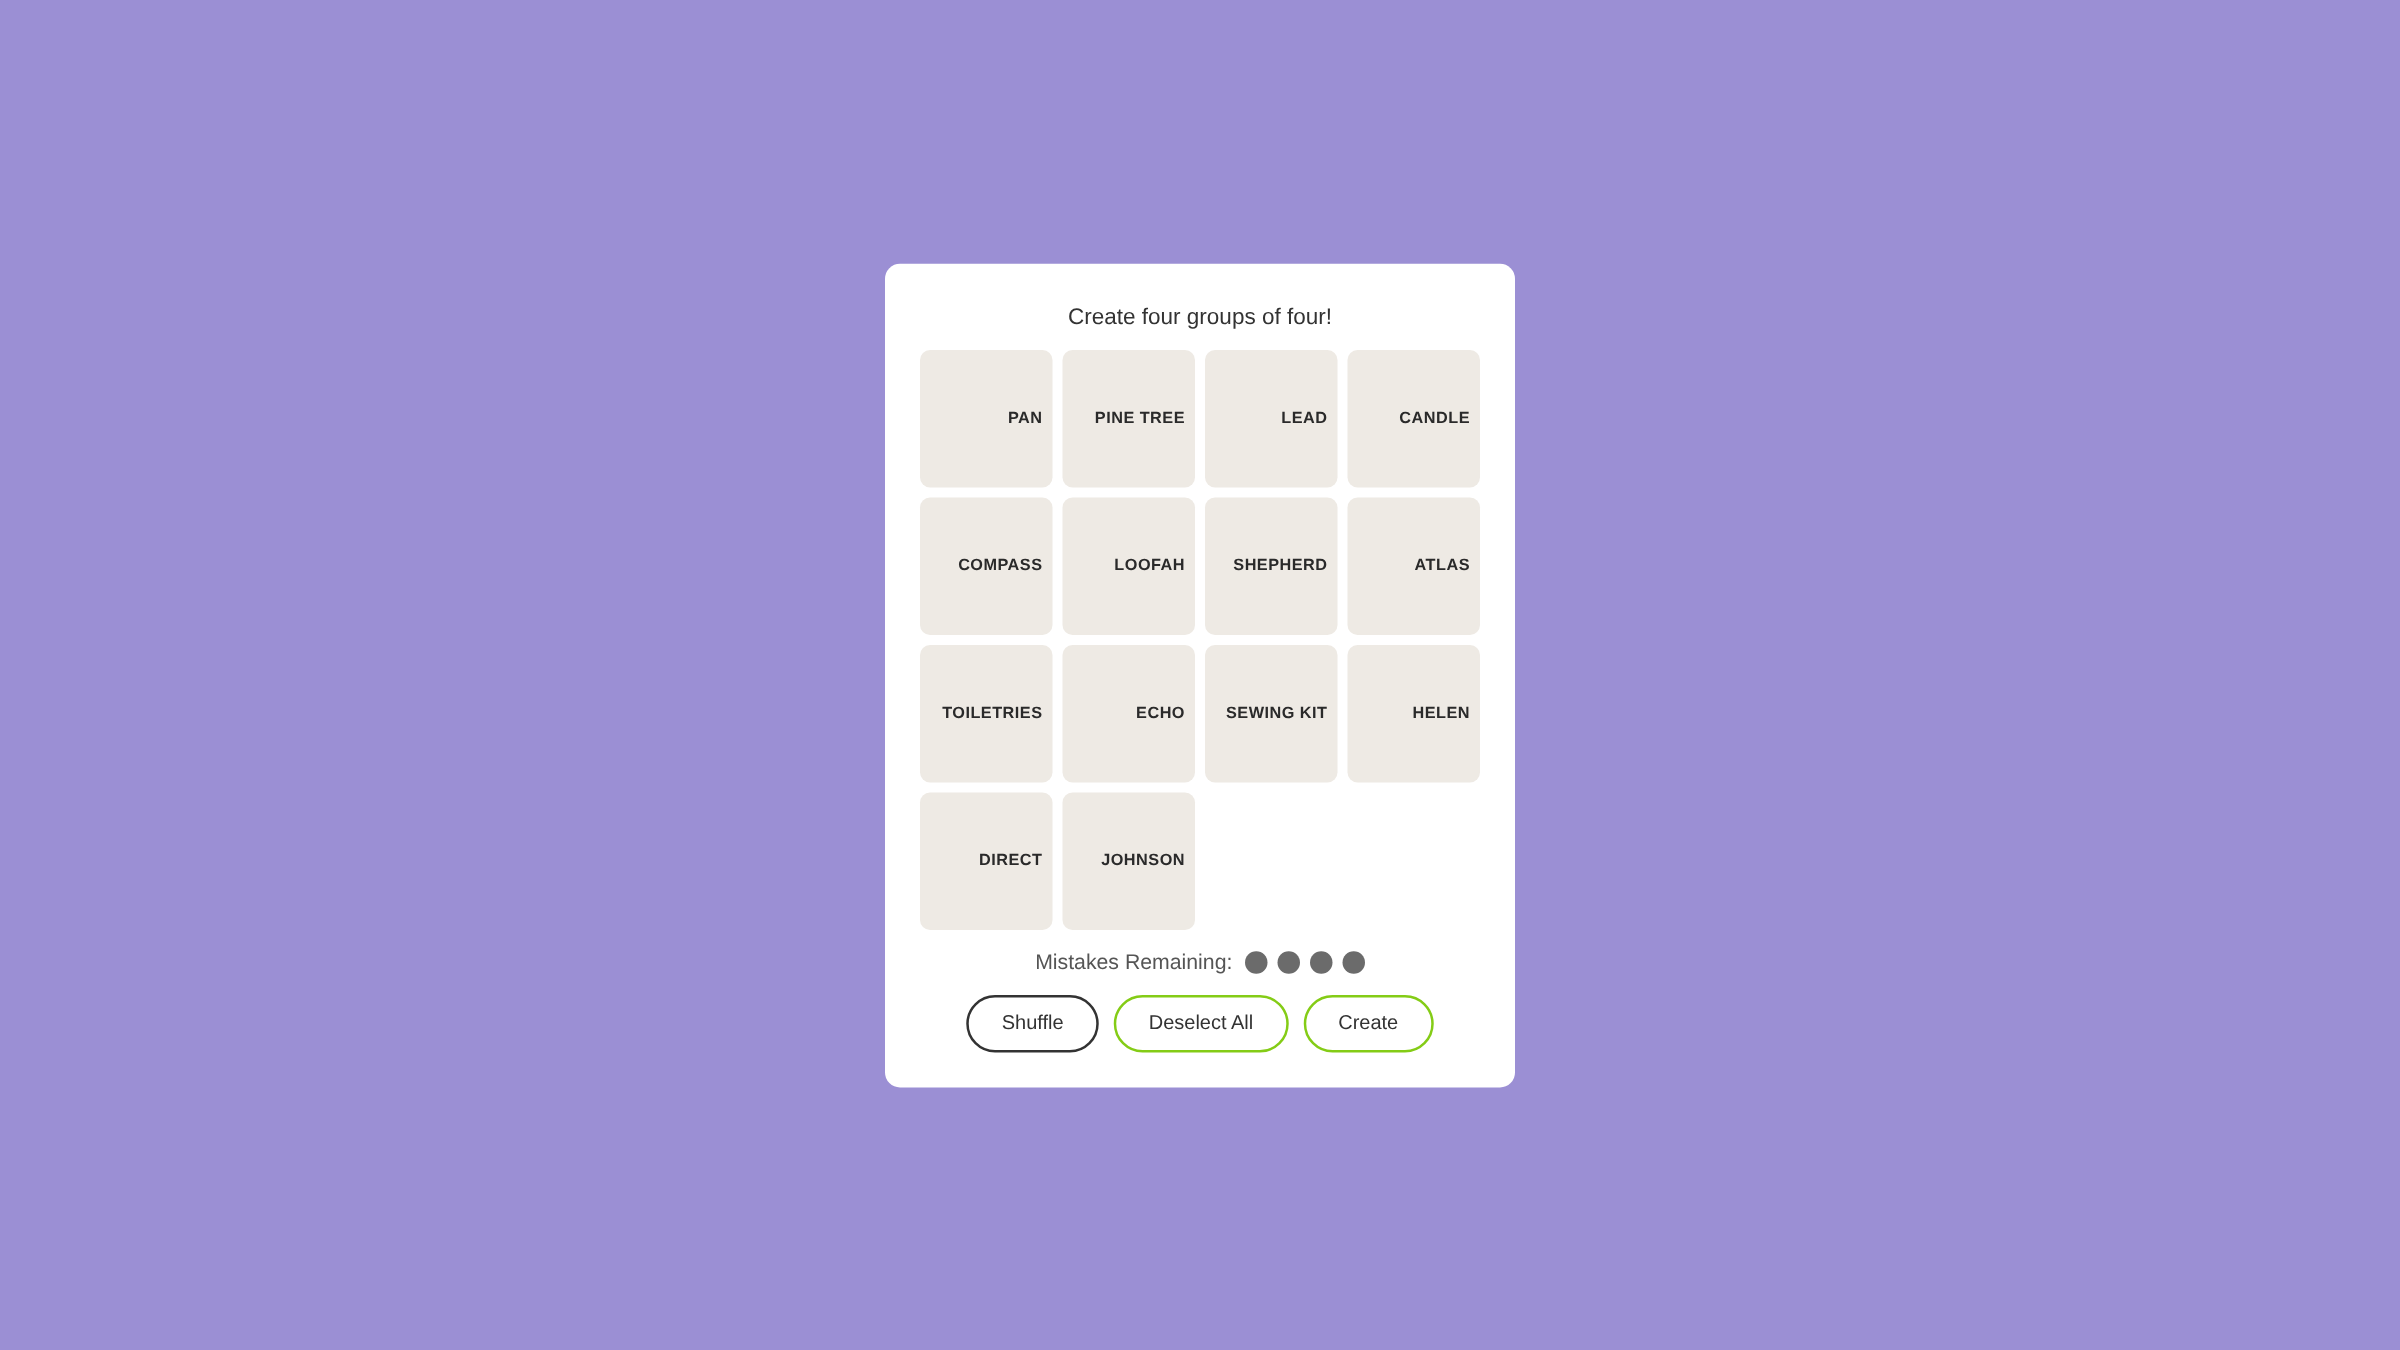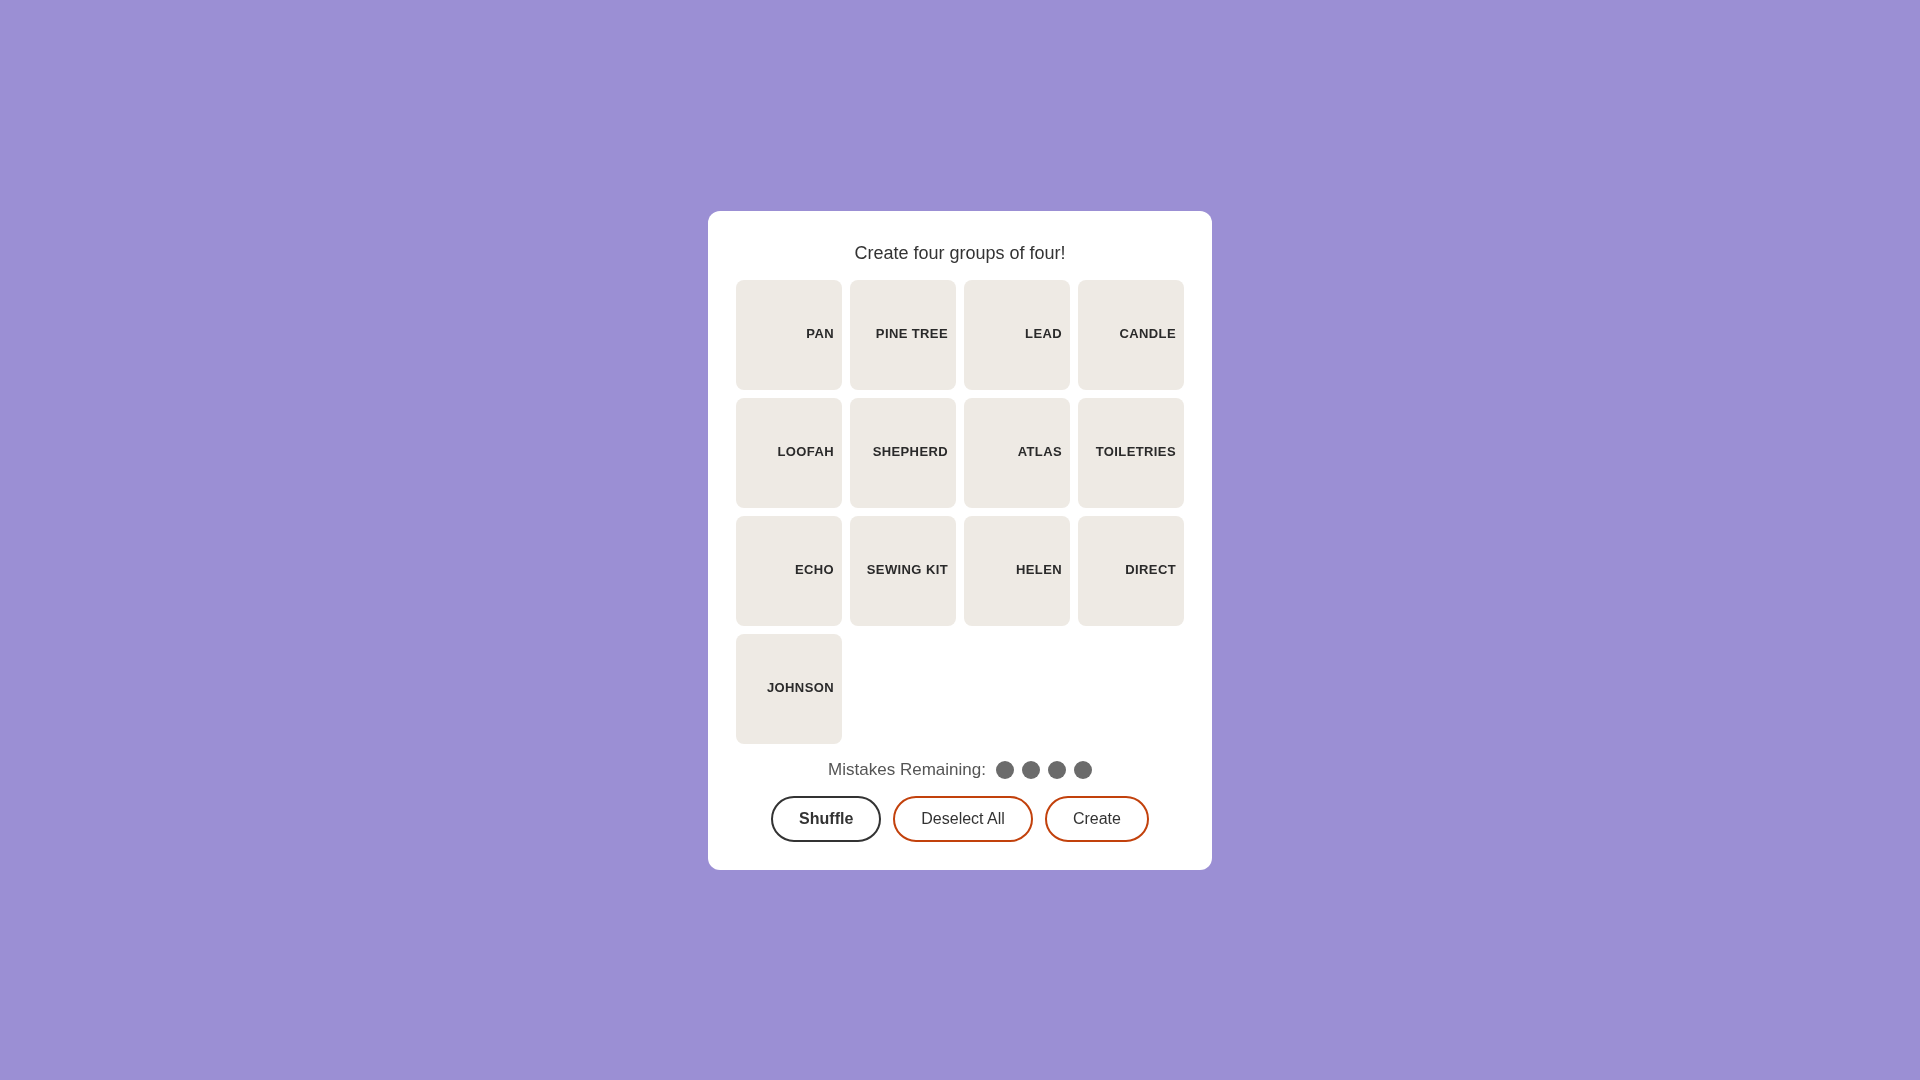--- a/index.html
+++ b/index.html
@@ -92,49 +92,52 @@
       gap: 12px;
       align-items: center;
     }
 
     .btn {
       padding: 12px 26px;
       border-radius: 9999px;
       font-size: 16px;
       font-weight: 500;
       cursor: pointer;
-      border: 2px solid #c2410c;
+      border: 2px solid #84cc16;
       background: #fff;
       color: #333;
       transition: background 0.15s;
     }
 
     .btn-shuffle {
       border: 2.5px solid #333;
-      font-weight: 700;
+      font-weight: 400;
     }
   </style>
 </head>
 <body>
 
 <div class="game-container">
   <div class="title">Create four groups of four!</div>
 
   <div class="grid">
   <div class="grid-cell">
         <span>PAN</span>
       </div>
       <div class="grid-cell">
         <span>PINE TREE</span>
       </div>
       <div class="grid-cell">
         <span>LEAD</span>
       </div>
       <div class="grid-cell">
         <span>CANDLE</span>
+      </div>
+      <div class="grid-cell">
+        <span>COMPASS</span>
       </div>
       <div class="grid-cell">
         <span>LOOFAH</span>
       </div>
       <div class="grid-cell">
         <span>SHEPHERD</span>
       </div>
       <div class="grid-cell">
         <span>ATLAS</span>
       </div>

